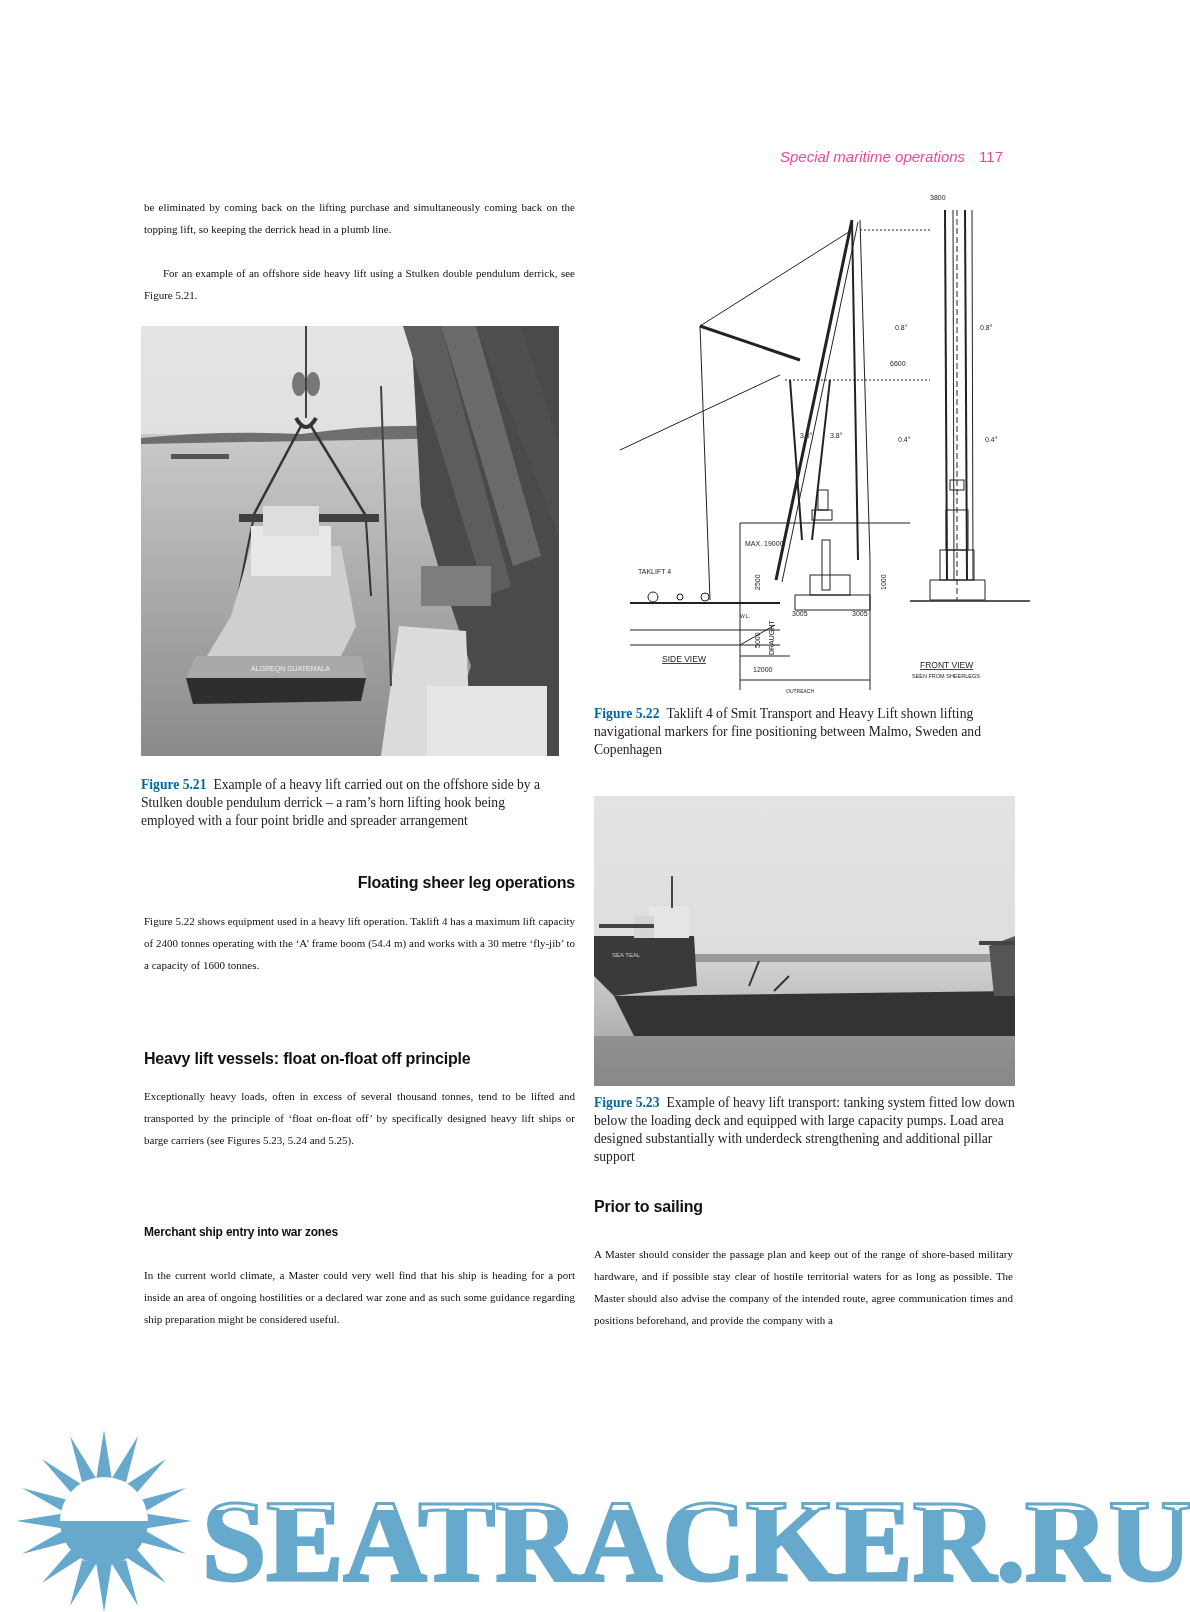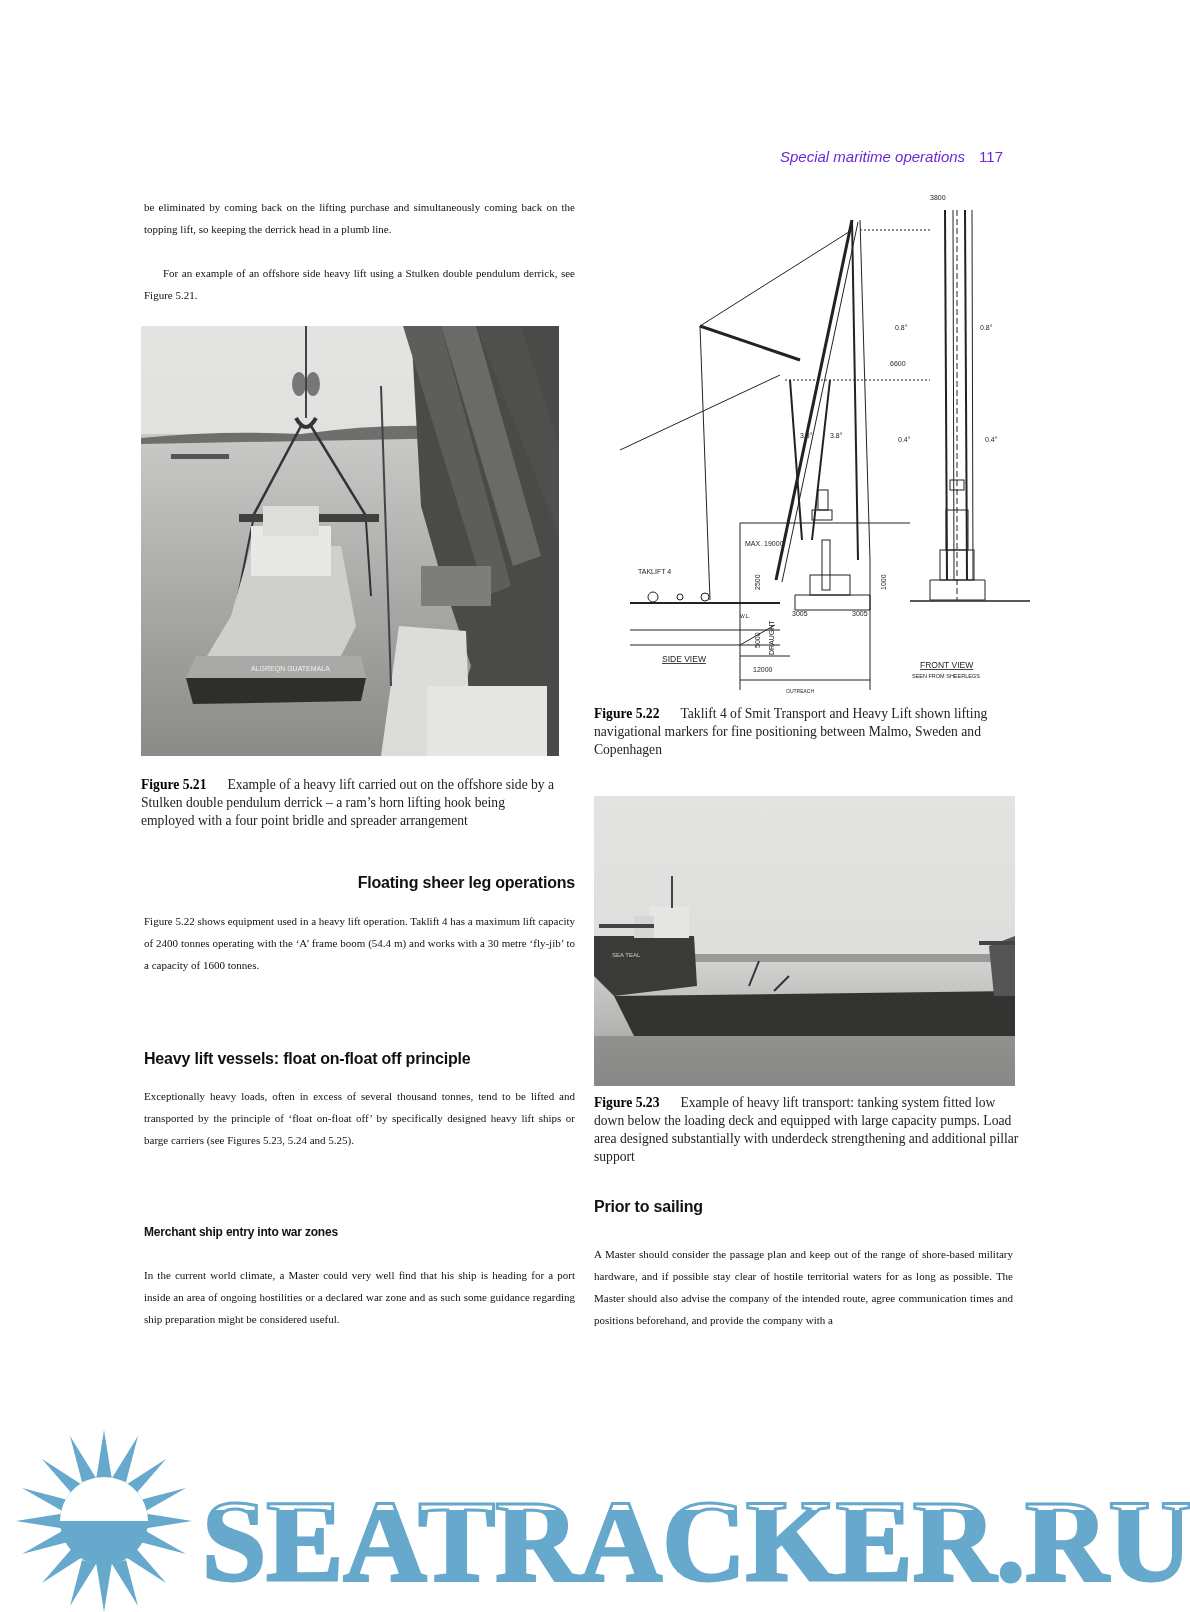--- a/index.html
+++ b/index.html
@@ -1,28 +1,28 @@
 <!DOCTYPE html>
 <html><head>
 <meta charset="utf-8">
 <style>
   html, body { margin:0; padding:0; }
   body { width:1190px; height:1612px; background:#ffffff; position:relative; overflow:hidden; font-family:"Liberation Serif", serif; color:#111; }
   .abs { position:absolute; }
-  .running-head { left:780px; top:148px; width:265px; font-family:"Liberation Sans", sans-serif; font-size:15px; color:#6d28d9; white-space:nowrap; }
+  .running-head { left:780px; top:148px; width:265px; font-family:"Liberation Sans", sans-serif; font-size:15px; color:#ec4899; white-space:nowrap; }
   .running-head .title { font-style:italic; }
   .running-head .pnum { margin-left:14px; }
   .body-text { font-size:11px; line-height:22px; text-align:justify; }
   .col-left { left:144px; width:431px; }
   .col-right { left:611px; width:430px; }
   .indent { text-indent:19px; }
   .heading { font-family:"Liberation Sans", sans-serif; font-weight:bold; font-size:16px; letter-spacing:-0.2px; }
   .heading.big { font-size:12px; }
   .caption { font-size:13.6px; line-height:18px; color:#222; }
-  .caption b { font-weight:bold; margin-right:21px; color:#000000; }
+  .caption b { font-weight:bold; margin-right:7px; color:#0369a1; }
   p { margin:0; }
   .photo { overflow:hidden; }
   svg { display:block; }
   .watermark { left:16px; top:1430px; width:1190px; height:182px; }
 </style>
 </head>
 <body>
 
 <div class="abs running-head">
   <span class="title">Special maritime operations</span><span class="pnum">117</span>

